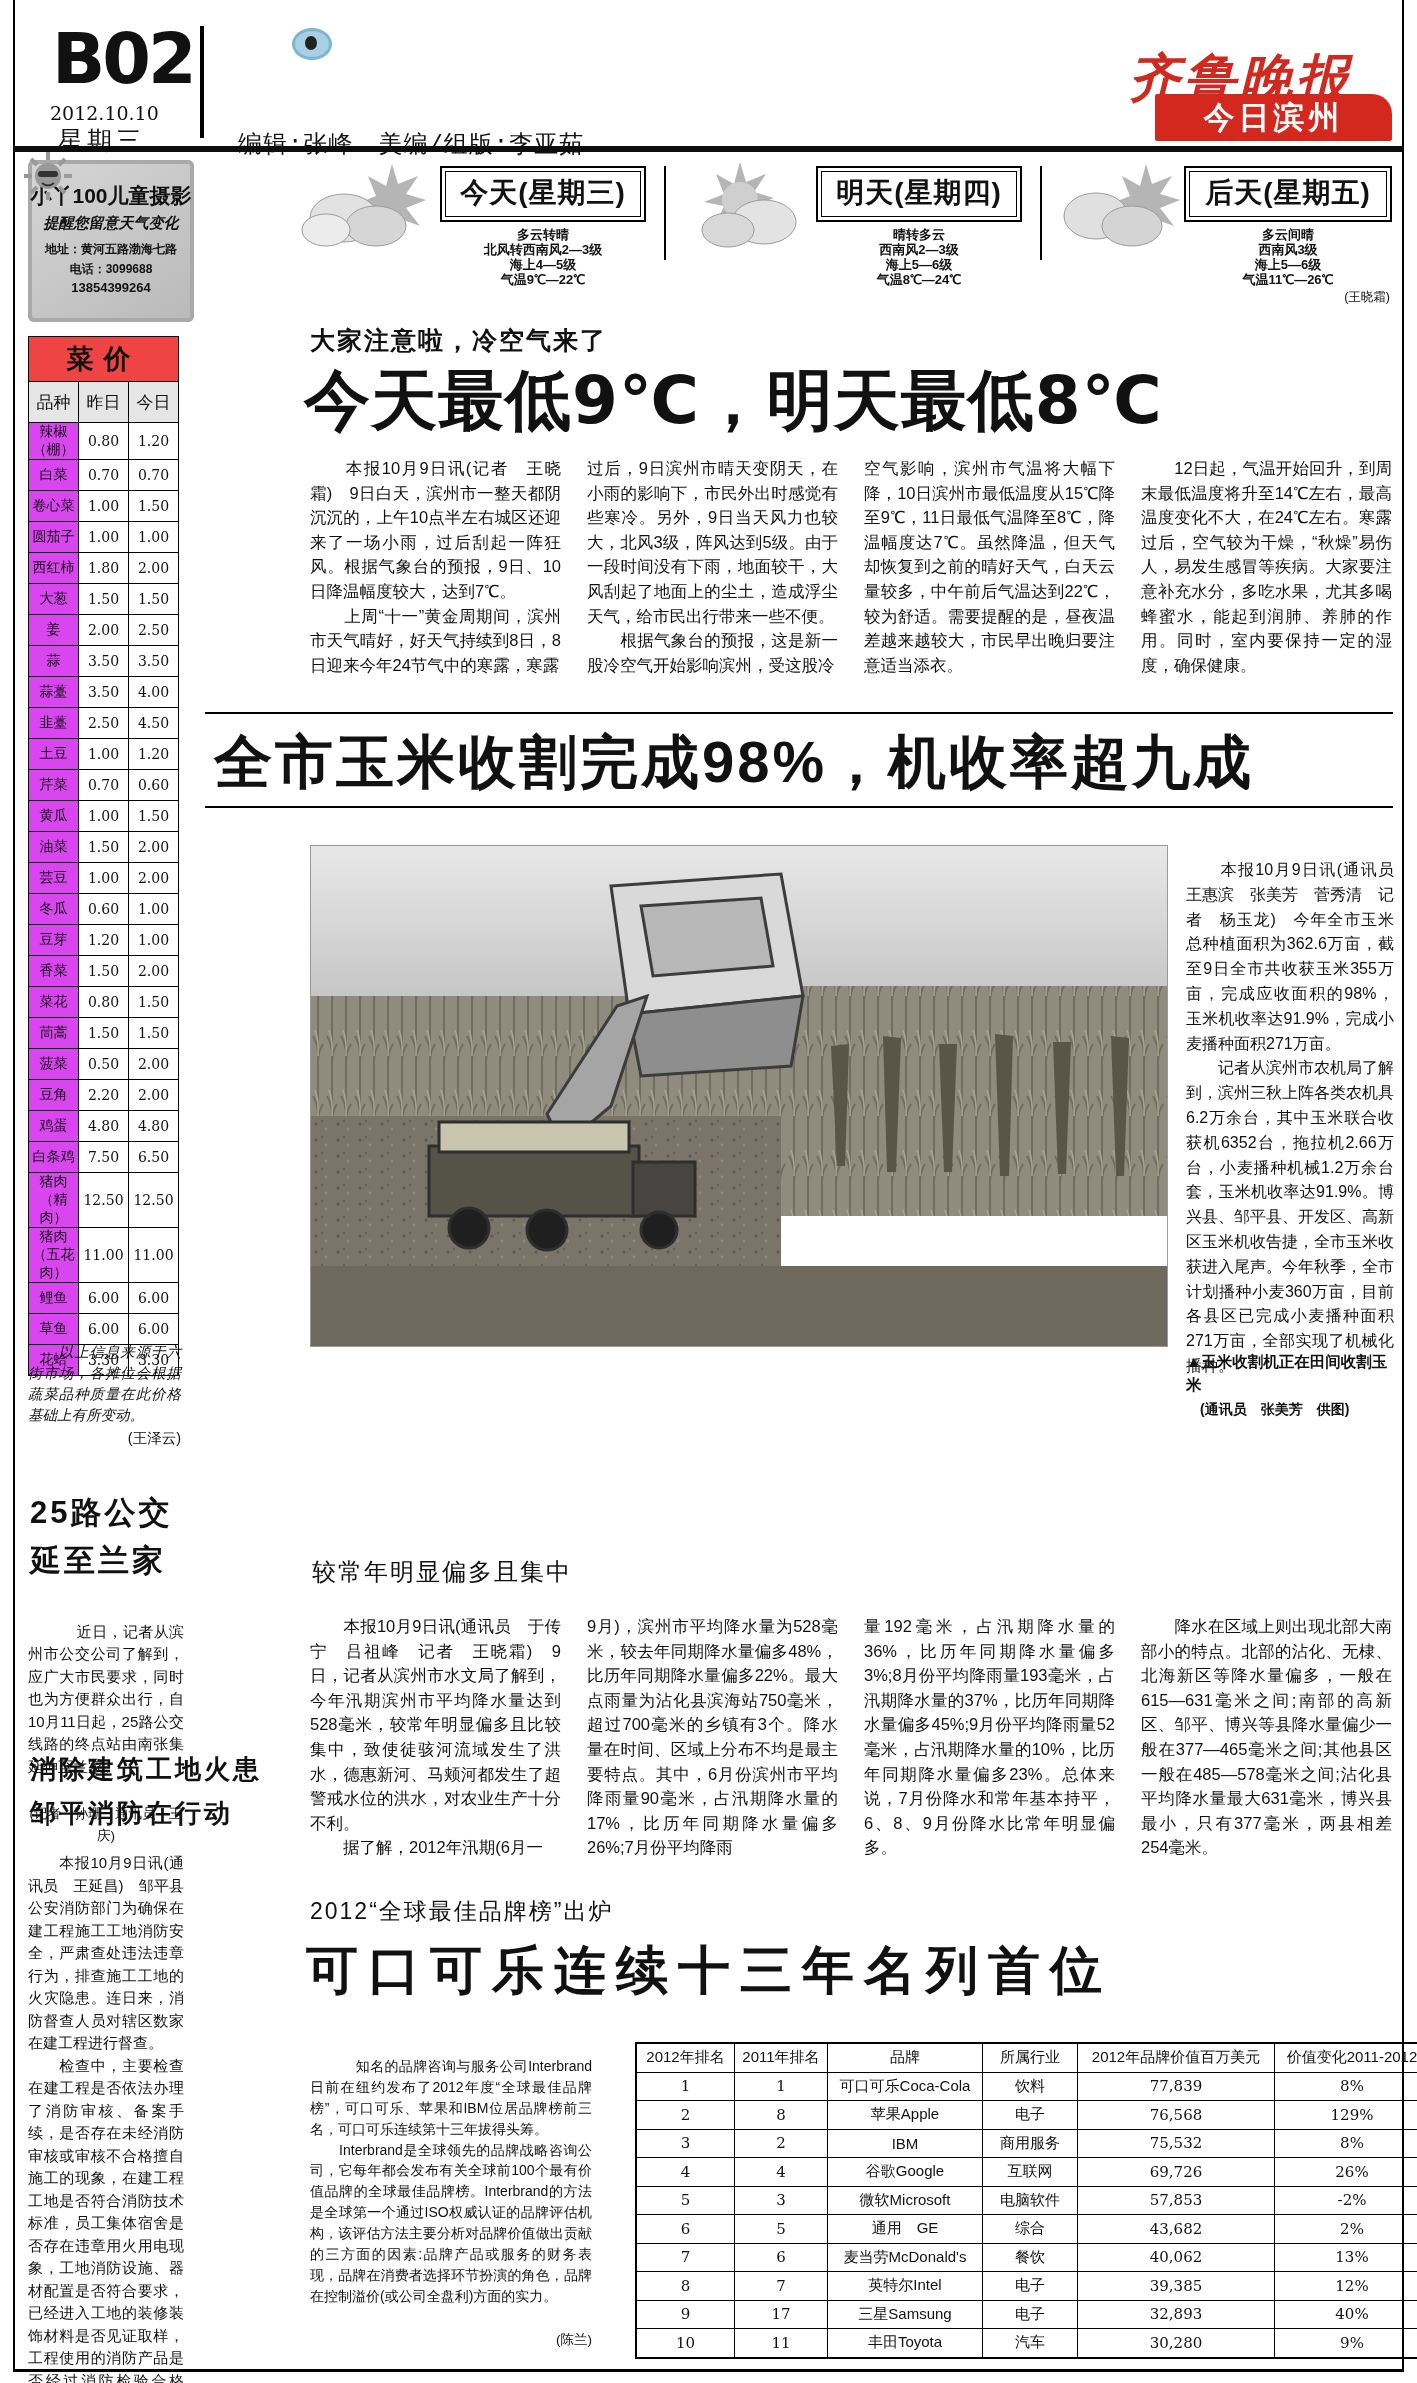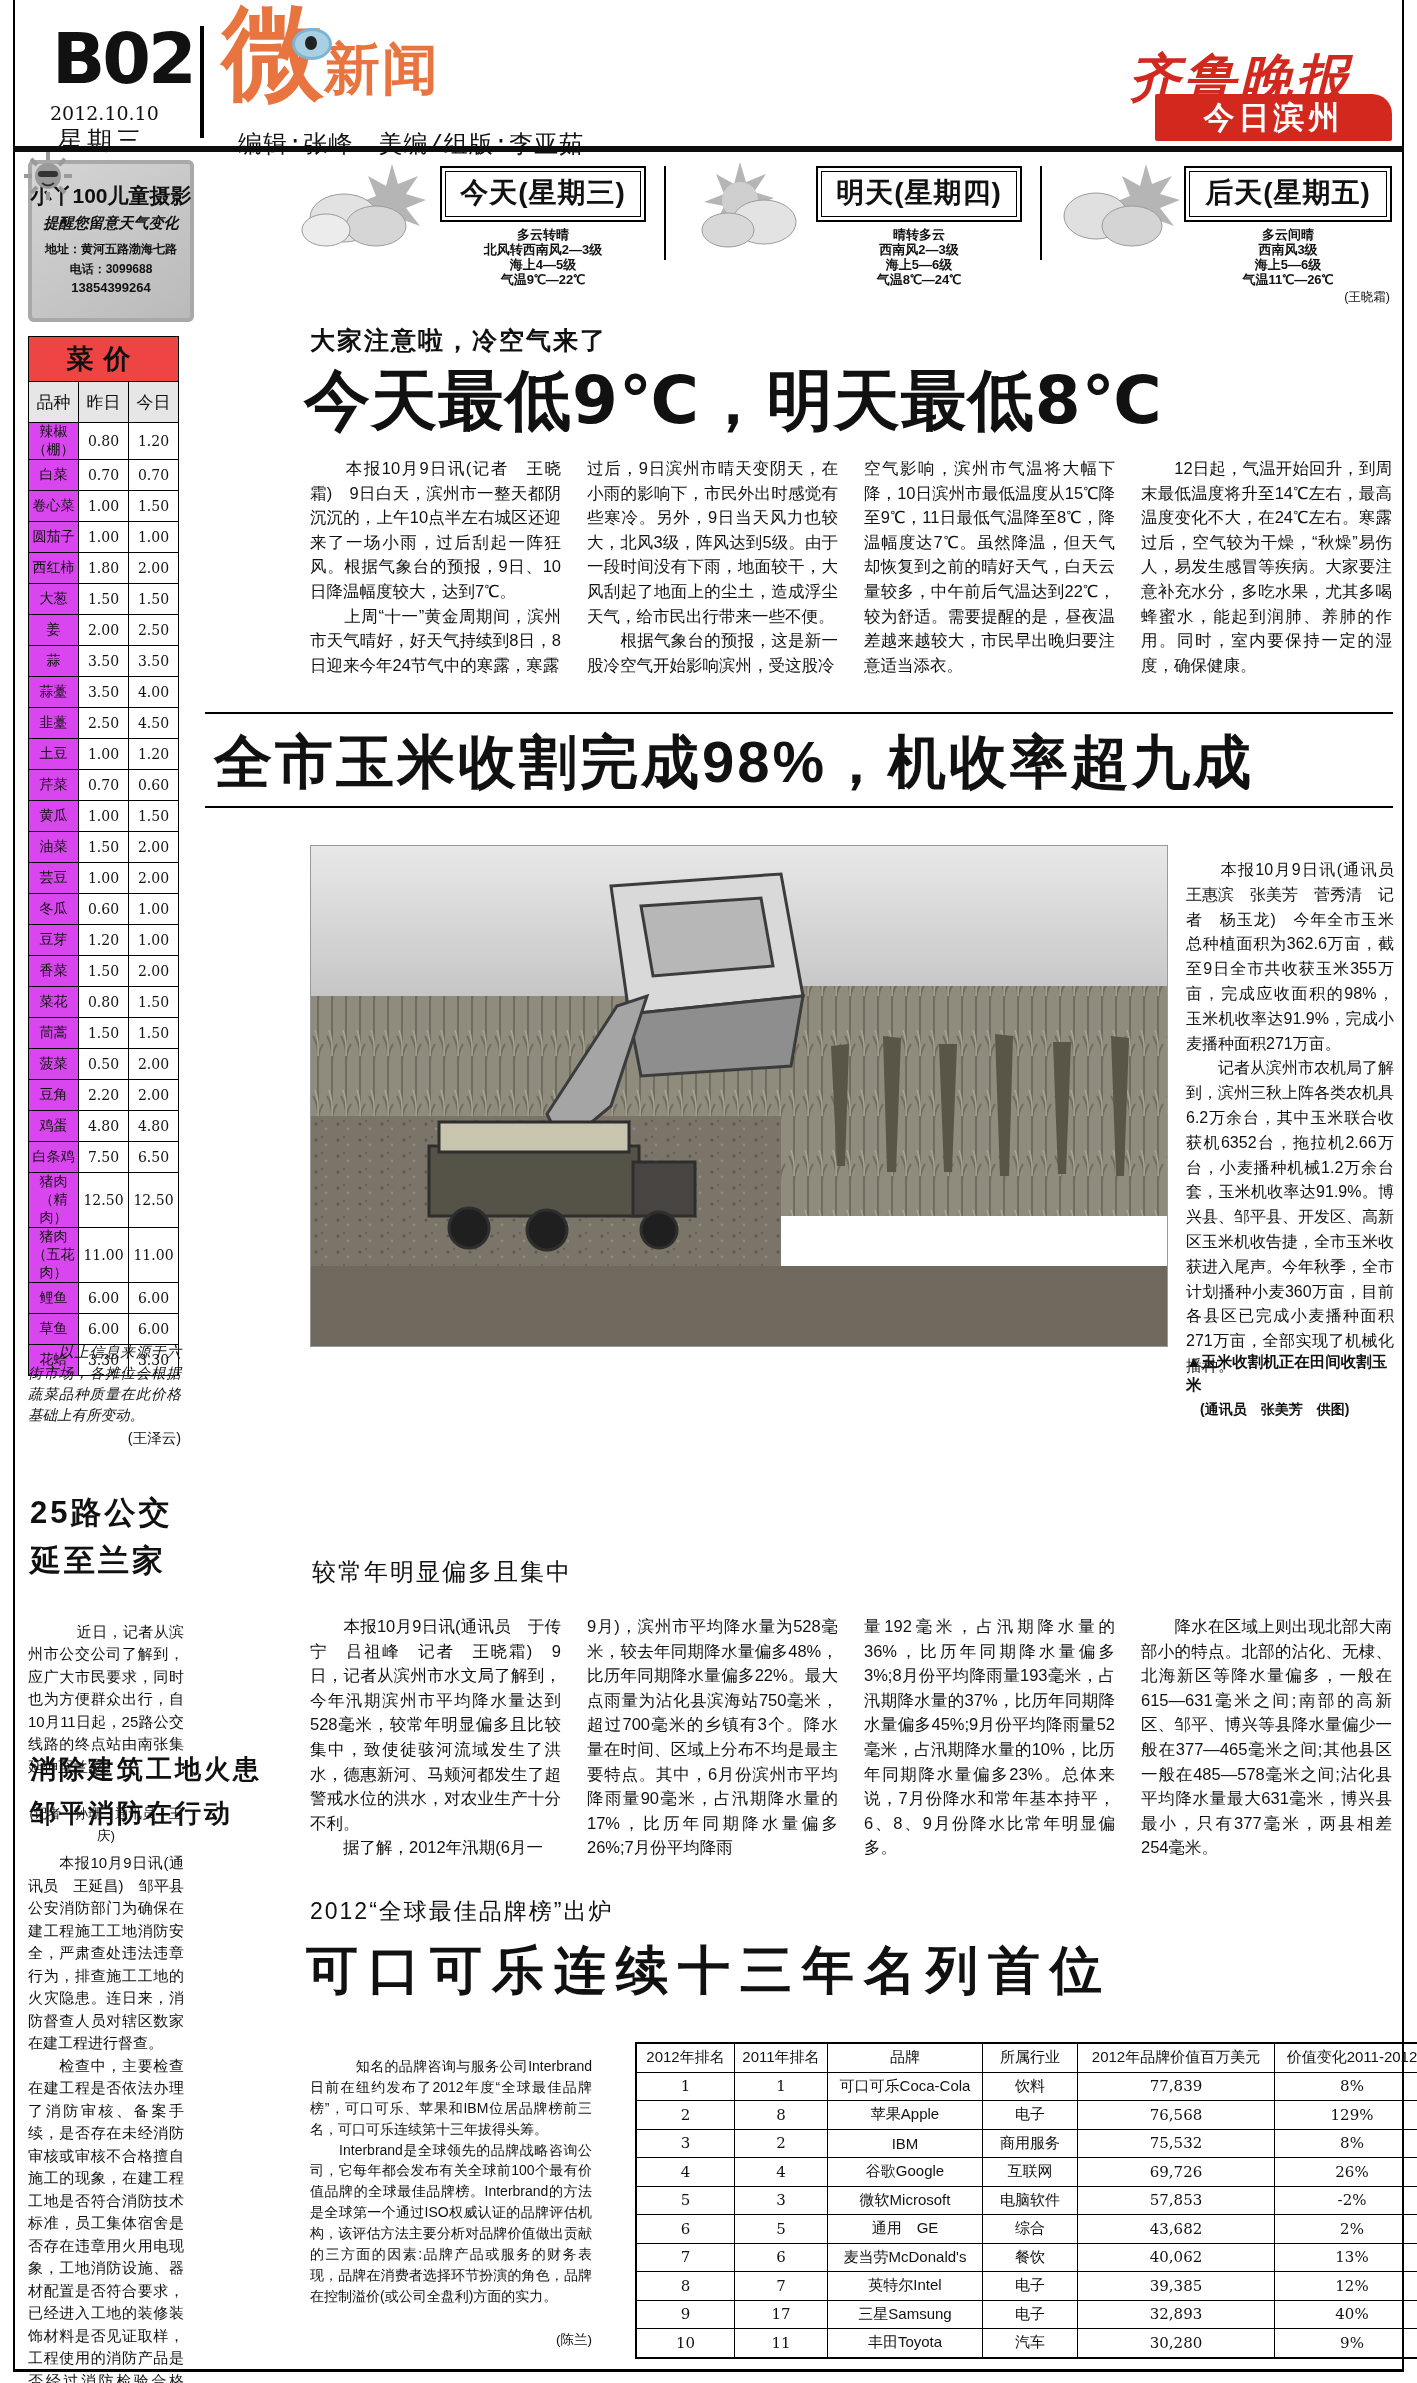--- a/index.html
+++ b/index.html
@@ -88,23 +88,20 @@
 </head>
 <body>
 
 <div class="page">
   <div class="abs frame"></div>
 
   <div class="abs pagecode">B02</div>
   <div class="abs pubdate">2012.10.10</div>
   <div class="abs weekday">星期三</div>
   <div class="abs hdiv"></div>
-  <div class="abs logo">
-    <span class="big">微</span><span class="small">新闻</span>
-  </div>
   <div class="abs logo-eye">
       <span class="pupil"></span>
     </div>
   <div class="abs editors">编辑:张峰　美编/组版:李亚茹</div>
   <div class="abs masthead">齐鲁晚报</div>
   <div class="abs edition">今日滨州</div>
   <div class="abs toprule"></div>
 
   <div class="abs ad">
     <div class="l1">小丫100儿童摄影</div>

